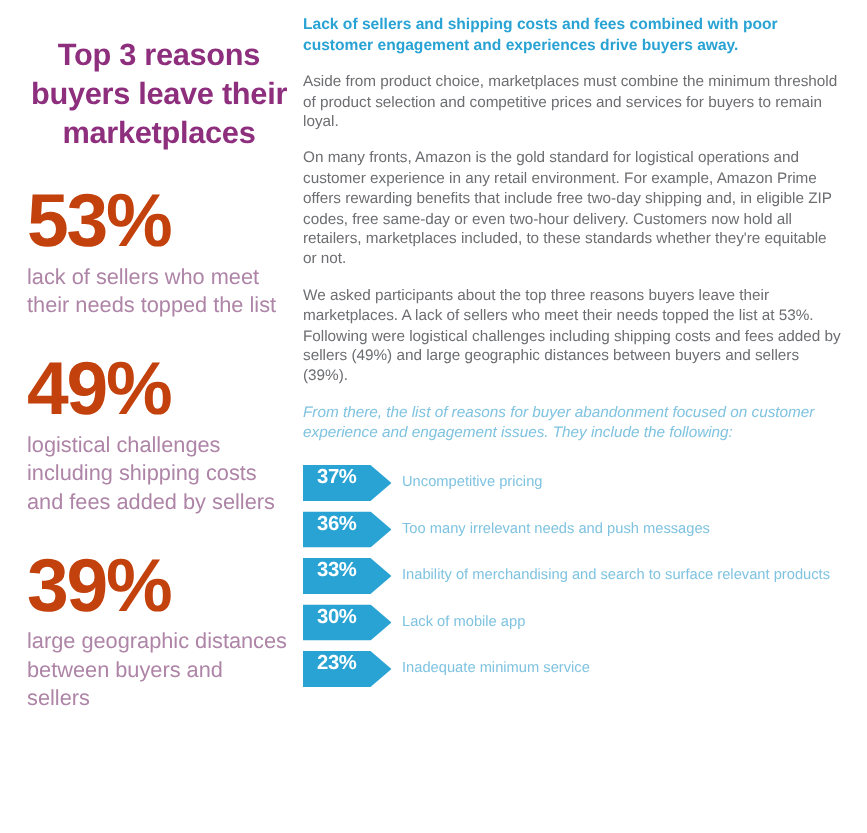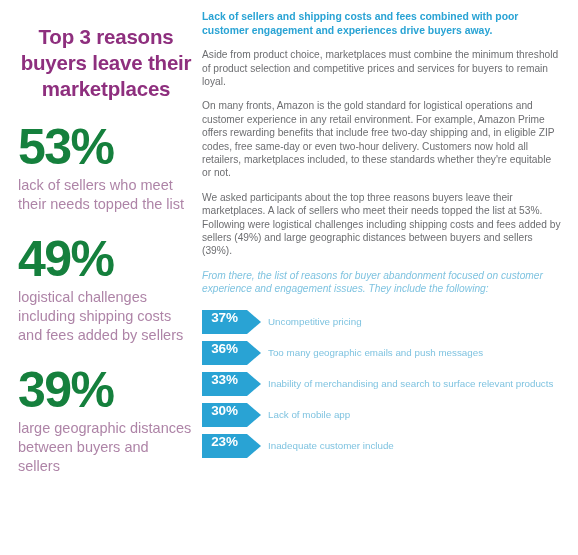--- a/index.html
+++ b/index.html
@@ -39,21 +39,21 @@
     padding-top: 6px;
   }
   .headline .hl-line { display: block; text-align: center; }
 
   .stat-block { margin-top: 20px; }
   .stat-block.first { margin-top: 20px; }
   .stat-num {
     font-size: 50px;
     line-height: 50px;
     font-weight: bold;
-    color: #15803d;
+    color: #c2410c;
     letter-spacing: -1.5px;
     margin: 0;
     padding: 0;
   }
   .stat-desc {
     font-size: 14.5px;
     line-height: 19px;
     color: #ae84a7;
     margin: 4px 0 0 0;
     padding: 0;
@@ -183,21 +183,21 @@
         <span class="arrow-label">Uncompetitive pricing</span>
       </li>
 
       <li class="arrow-row">
         <span class="arrow-tag">
           <svg viewBox="0 0 59 24" xmlns="http://www.w3.org/2000/svg">
             <path d="M0 0 H45 L59 12 L45 24 H0 Z" fill="#29a3d4"></path>
           </svg>
           <span class="arrow-pct">36%</span>
         </span>
-        <span class="arrow-label">Too many geographic emails and push messages</span>
+        <span class="arrow-label">Too many irrelevant needs and push messages</span>
       </li>
 
       <li class="arrow-row">
         <span class="arrow-tag">
           <svg viewBox="0 0 59 24" xmlns="http://www.w3.org/2000/svg">
             <path d="M0 0 H45 L59 12 L45 24 H0 Z" fill="#29a3d4"></path>
           </svg>
           <span class="arrow-pct">33%</span>
         </span>
         <span class="arrow-label">Inability of merchandising and search to surface relevant products</span>
@@ -213,20 +213,20 @@
         <span class="arrow-label">Lack of mobile app</span>
       </li>
 
       <li class="arrow-row">
         <span class="arrow-tag">
           <svg viewBox="0 0 59 24" xmlns="http://www.w3.org/2000/svg">
             <path d="M0 0 H45 L59 12 L45 24 H0 Z" fill="#29a3d4"></path>
           </svg>
           <span class="arrow-pct">23%</span>
         </span>
-        <span class="arrow-label">Inadequate customer include</span>
+        <span class="arrow-label">Inadequate minimum service</span>
       </li>
 
     </ul>
 
   </div>
 
 </div>
 
 </body></html>

